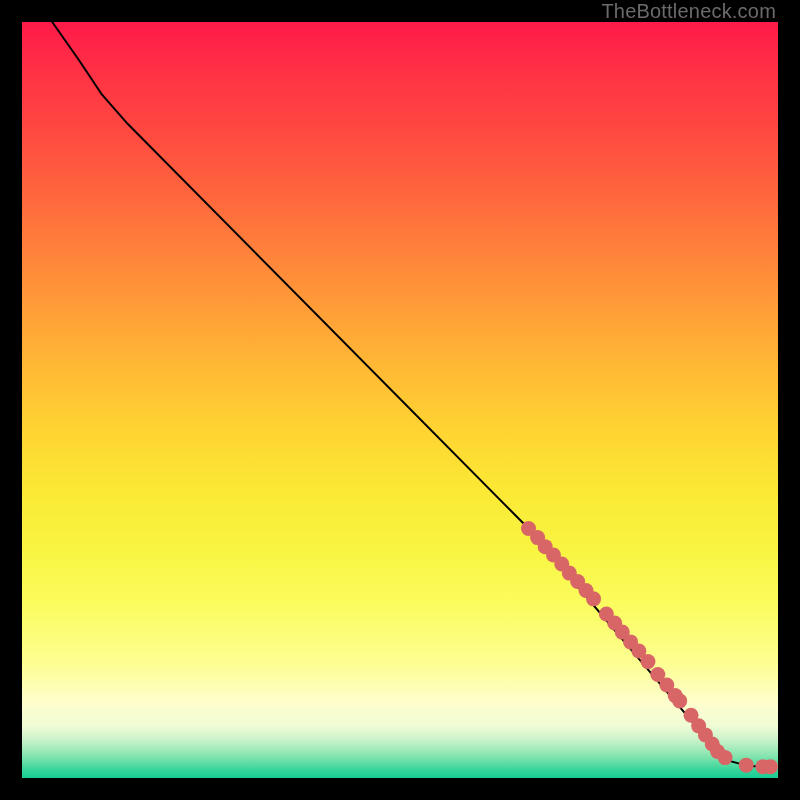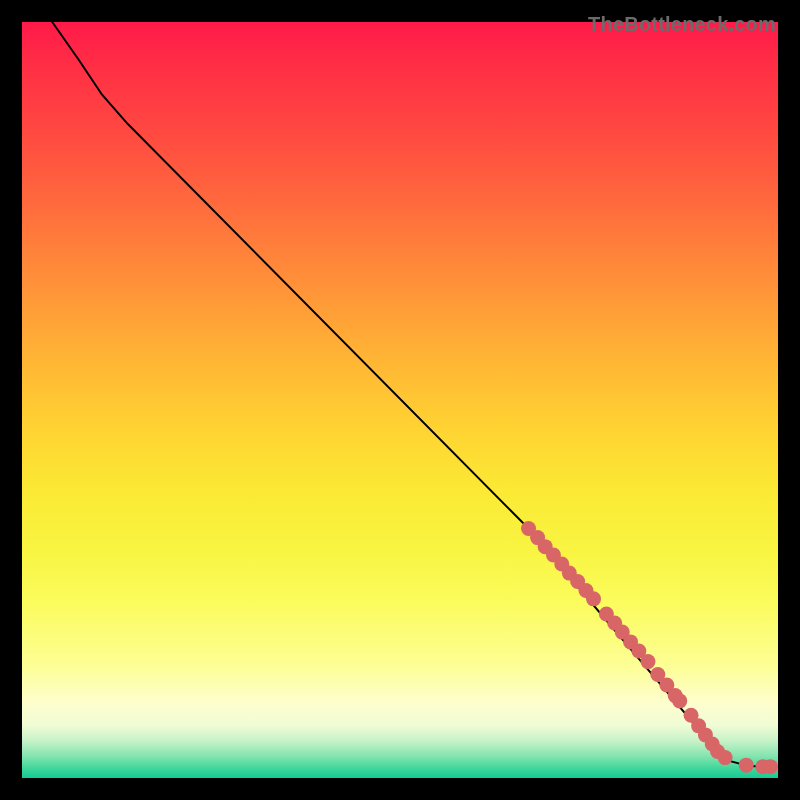--- a/index.html
+++ b/index.html
@@ -32,26 +32,26 @@
       #fefecd 90%,
       #f0fcd6 93%,
       #c9f3c9 95%,
       #88e5b0 97%,
       #35d49a 99%,
       #14cc93 100%
     );
   }
   .watermark {
     position: absolute;
-    top: 13px;
+    top: 0;
     right: 24px;
     color: #6b6b6b;
     font-size: 20px;
     letter-spacing: 0.2px;
-    font-weight: 700;
+    font-weight: 400;
   }
   svg.plot {
     position: absolute;
     left: 22px;
     top: 22px;
     width: 756px;
     height: 756px;
     overflow: visible;
   }
   .curve {

